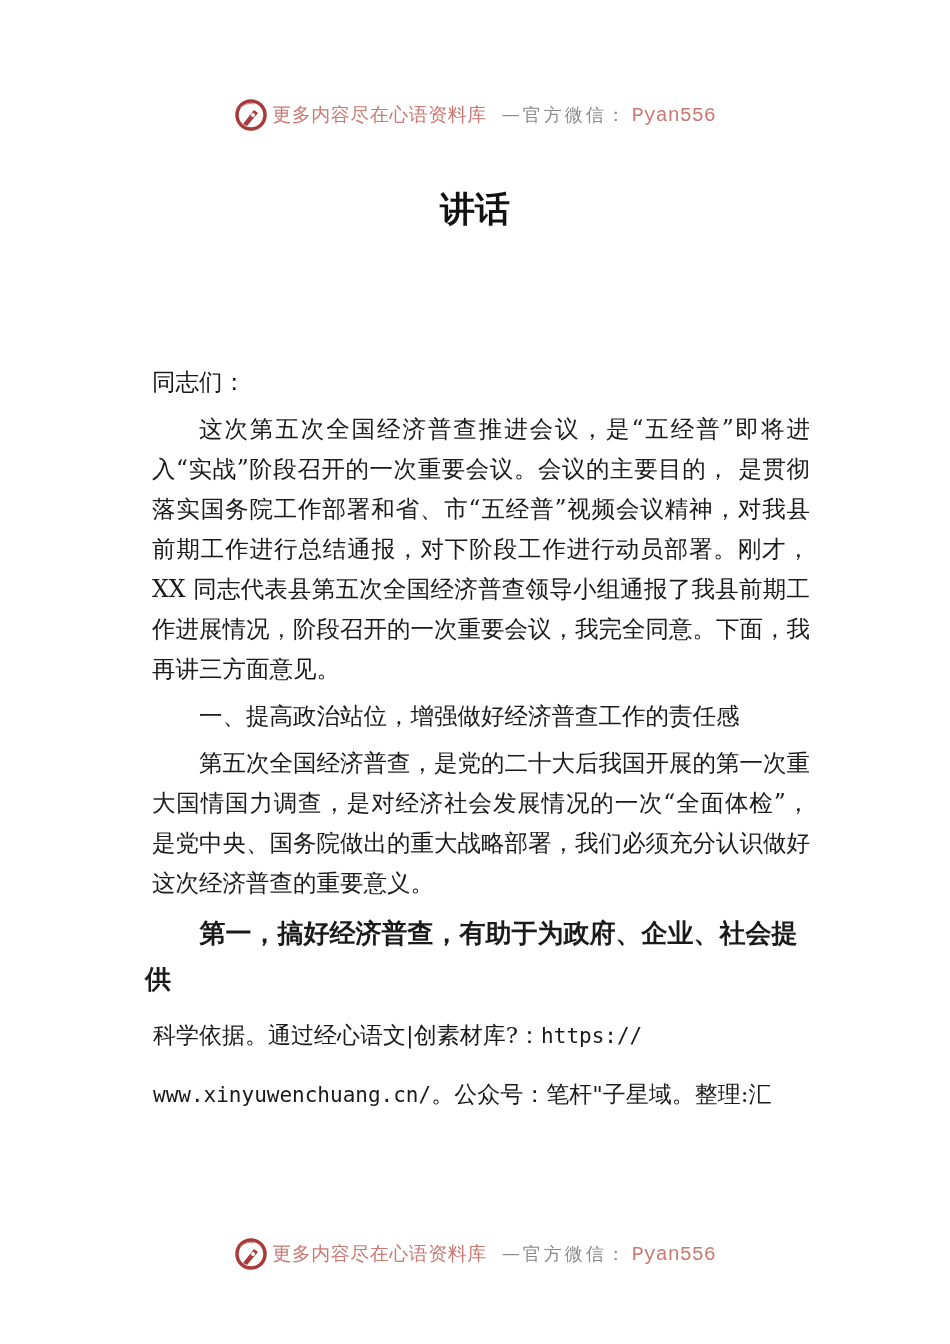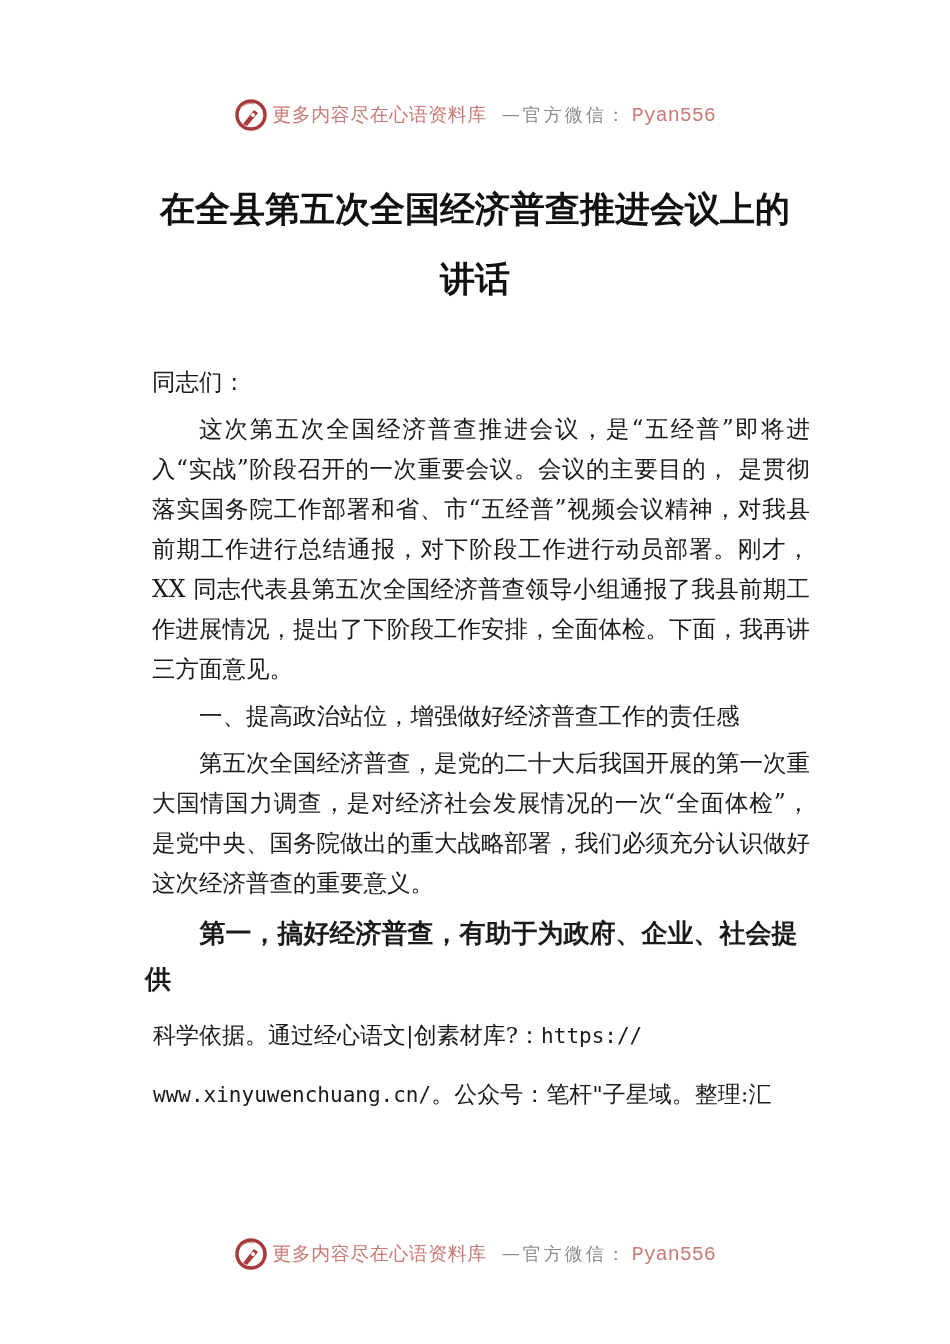--- a/index.html
+++ b/index.html
@@ -106,27 +106,26 @@
       <circle cx="19" cy="17" r="2" fill="#fff"></circle>
       <path d="M6 10 Q12 4 20 6" fill="none" stroke="#c98a84" stroke-width="1"></path>
     </svg>
   </span>
   <span class="wm-text-red">更多内容尽在心语资料库</span>
   <span class="wm-text-gray">—官方微信：</span>
   <span class="wm-text-id">Pyan556</span>
 </div>
 
 <div class="title">
-  <div>在全县第五次全国经济普查推进会议上的</div>
   <div>讲话</div>
 </div>
 
 <div class="content">
   <p class="p">同志们：</p>
-  <p class="p indent">这次第五次全国经济普查推进会议，是“五经普”即将进入“实战”阶段召开的一次重要会议。会议的主要目的， 是贯彻落实国务院工作部署和省、市“五经普”视频会议精神，对我县前期工作进行总结通报，对下阶段工作进行动员部署。刚才，XX 同志代表县第五次全国经济普查领导小组通报了我县前期工作进展情况，提出了下阶段工作安排，全面体检。下面，我再讲三方面意见。</p>
+  <p class="p indent">这次第五次全国经济普查推进会议，是“五经普”即将进入“实战”阶段召开的一次重要会议。会议的主要目的， 是贯彻落实国务院工作部署和省、市“五经普”视频会议精神，对我县前期工作进行总结通报，对下阶段工作进行动员部署。刚才，XX 同志代表县第五次全国经济普查领导小组通报了我县前期工作进展情况，阶段召开的一次重要会议，我完全同意。下面，我再讲三方面意见。</p>
   <p class="p indent">一、提高政治站位，增强做好经济普查工作的责任感</p>
   <p class="p indent">第五次全国经济普查，是党的二十大后我国开展的第一次重大国情国力调查，是对经济社会发展情况的一次“全面体检”，是党中央、国务院做出的重大战略部署，我们必须充分认识做好这次经济普查的重要意义。</p>
   <p class="bold-heading">第一，搞好经济普查，有助于为政府、企业、社会提供</p>
   <p class="mixed">
     <span>科学依据。通过经心语文|创素材库?：</span><span class="mono">https://</span>
   </p>
   <p class="mixed">
     <span class="mono">www.xinyuwenchuang.cn/</span><span>。公众号：笔杆"子星域。整理:汇</span>
   </p>
 </div>

